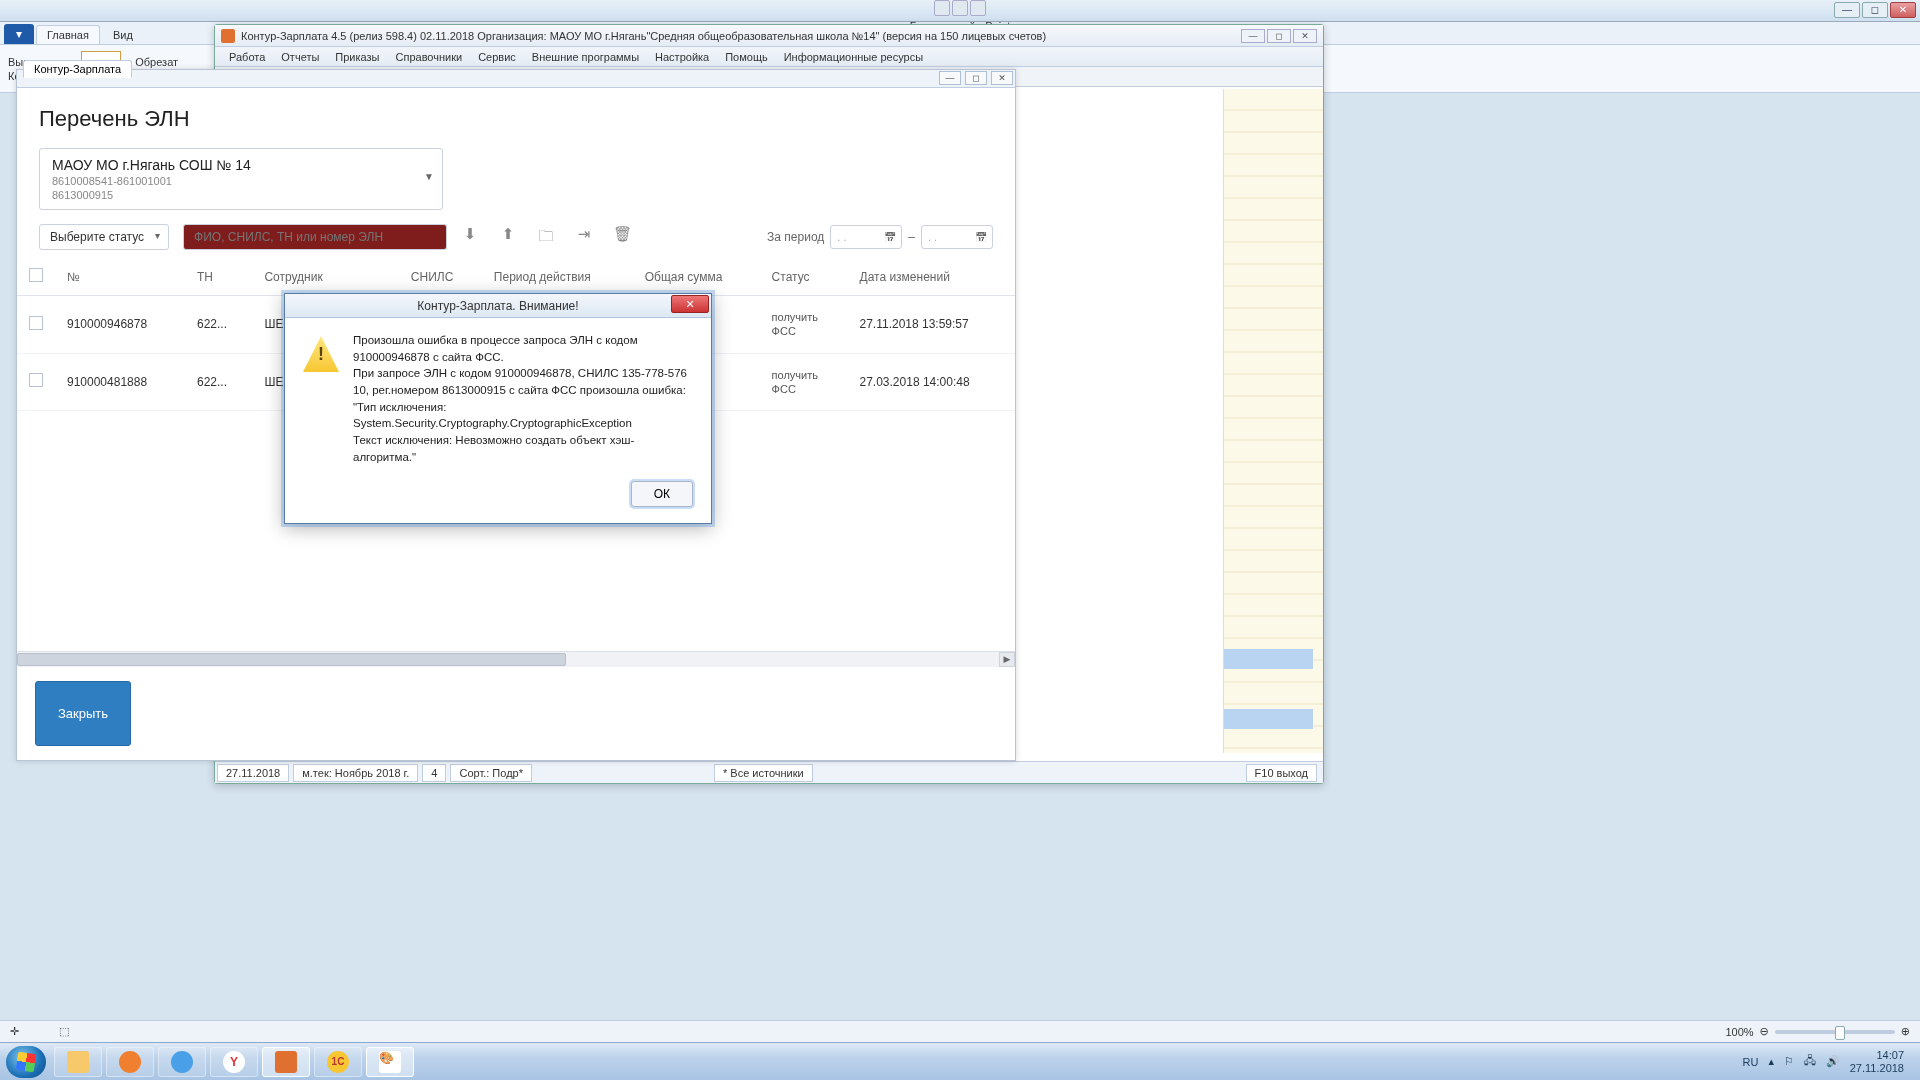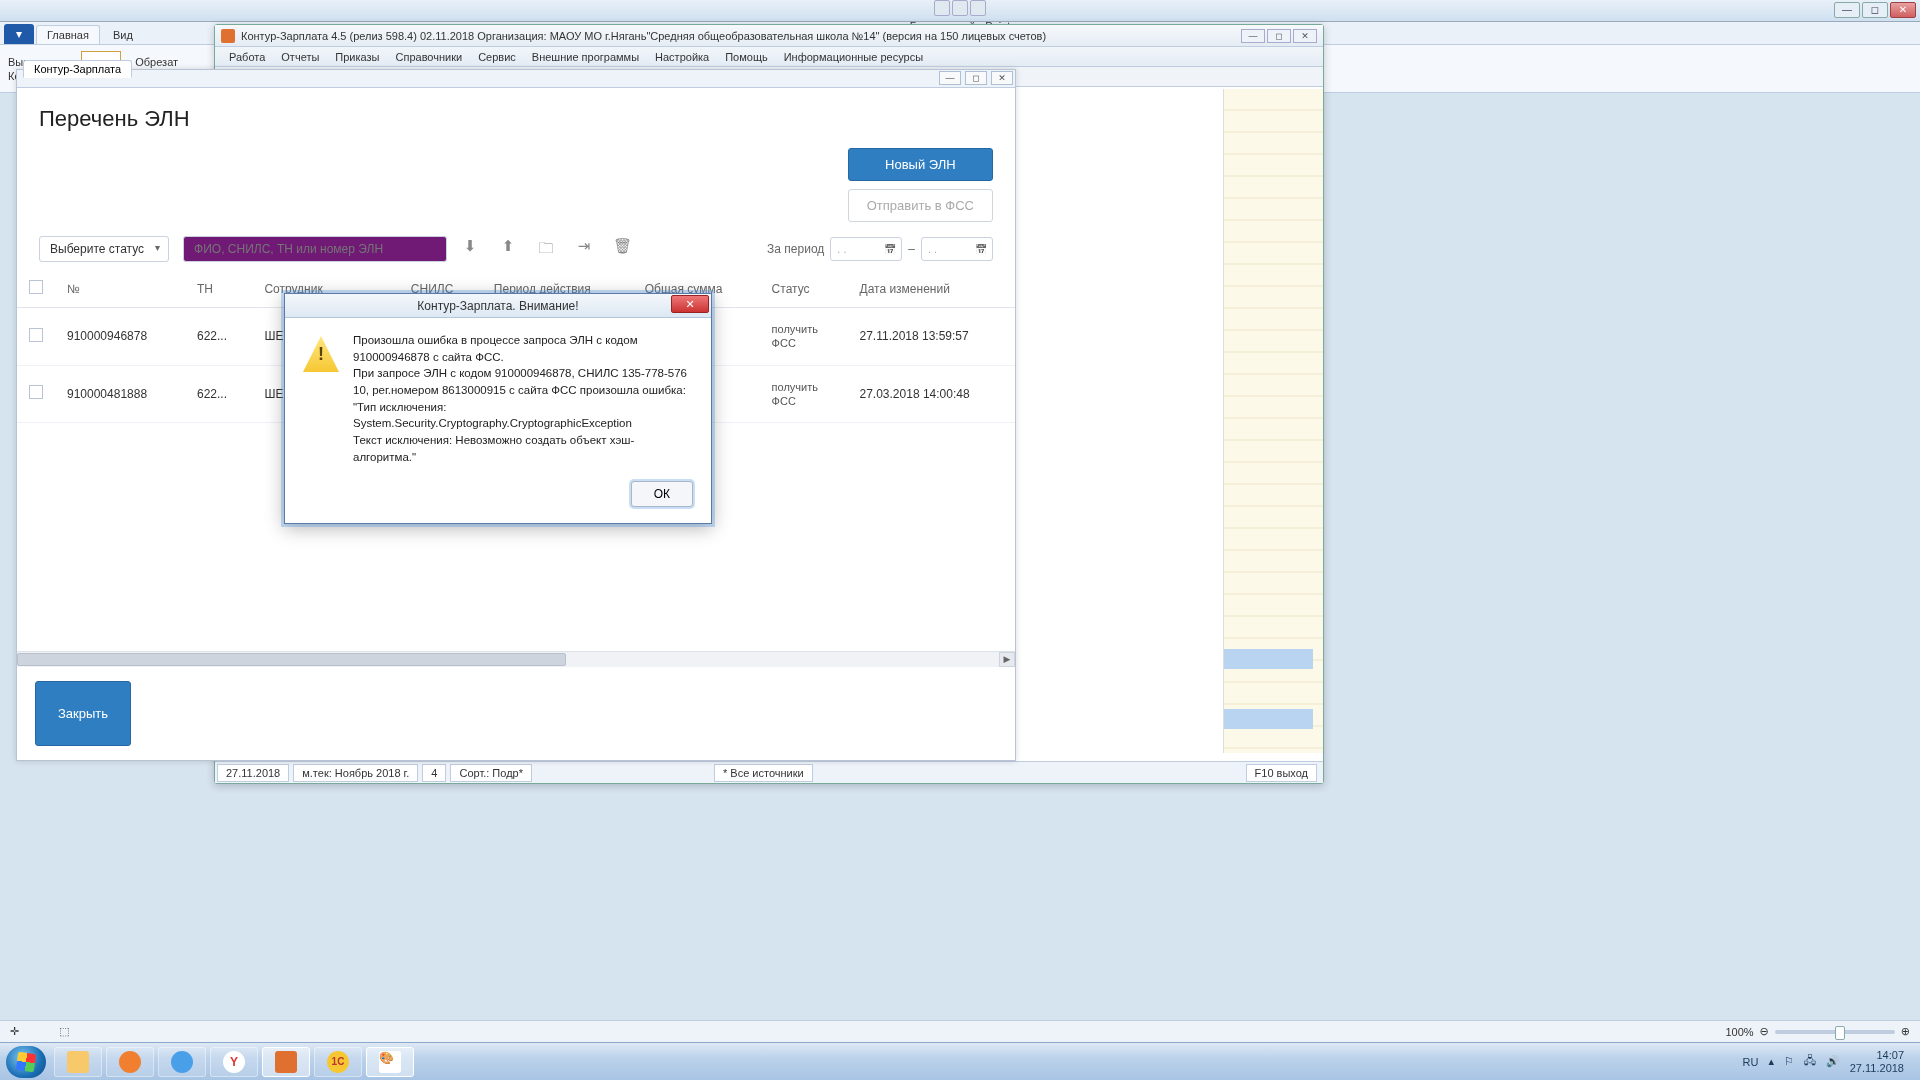--- a/index.html
+++ b/index.html
@@ -38,21 +38,21 @@
 .org-box { width:404px; border:1px solid #c9d2de; border-radius:3px; padding:8px 12px; position:relative; }
 .org-box .name { font-size:14px; color:#222; }
 .org-box .sub { font-size:11px; color:#888; margin-top:2px; }
 .org-box .dd { position:absolute; right:8px; top:22px; color:#666; font-size:10px; }
 .btns-col { margin-left:auto; display:flex; flex-direction:column; gap:8px; }
 .btn-primary { background:#2f7ec2; color:#fff; border:1px solid #2568a3; padding:8px 22px; font-size:13px; border-radius:3px; text-align:center; }
 .btn-secondary { background:#fff; color:#aaa; border:1px solid #d0d6de; padding:8px 18px; font-size:13px; border-radius:3px; text-align:center; }
 .filter-row { display:flex; align-items:center; padding:8px 22px; gap:14px; }
 .status-dd { border:1px solid #c9d2de; border-radius:3px; padding:5px 24px 5px 10px; font-size:12px; color:#333; position:relative; background:#fff; }
 .status-dd::after { content:"▾"; position:absolute; right:8px; color:#666; font-size:10px; }
-.search-box { width:264px; border:1px solid #c9d2de; border-radius:3px; padding:5px 10px; font-size:12px; color:#aaa; background:#701a75; }
+.search-box { width:264px; border:1px solid #c9d2de; border-radius:3px; padding:5px 10px; font-size:12px; color:#aaa; background:#7f1d1d; }
 .tool-icons { display:flex; gap:20px; color:#888; font-size:15px; }
 .tool-icons span { width:18px; text-align:center; }
 .period { margin-left:auto; display:flex; align-items:center; gap:6px; font-size:12px; color:#666; }
 .period .dbox { border:1px solid #c9d2de; border-radius:3px; width:72px; height:24px; display:flex; align-items:center; padding:0 6px; font-size:11px; color:#aaa; position:relative; }
 .period .dbox::after { content:"📅"; position:absolute; right:4px; font-size:10px; filter:grayscale(1); }
 
 .table-wrap { flex:1; overflow:hidden; position:relative; }
 table.eln { width:100%; border-collapse:collapse; font-size:12px; color:#333; }
 table.eln th { text-align:left; font-weight:400; color:#666; padding:10px 12px; border-bottom:1px solid #e0e4ea; }
 table.eln td { padding:14px 12px; border-bottom:1px solid #eef1f5; }
@@ -199,23 +199,25 @@
   <div style="position:absolute;left:6px;top:-10px;background:#fff;border:1px solid #c0cde0;border-bottom:1px solid #fff;padding:2px 10px;font-size:11px;border-radius:3px 3px 0 0;">Контур-Зарплата</div>
   <div class="eln-wintabs">
     <span>—</span>
     <span>◻</span>
     <span>✕</span>
   </div>
   <div class="eln-header">
       <h1>Перечень ЭЛН</h1>
     </div>
   <div class="eln-org-row">
-    <div class="btns-col">
-      <div class="btn-primary">Новый ЭЛН</div>
-      <div class="btn-secondary">Отправить в ФСС</div>
+    <div class="org-box">
+      <div class="name">МАОУ МО г.Нягань СОШ № 14</div>
+      <div class="sub">8610008541-861001001</div>
+      <div class="sub">8613000915</div>
+      <div class="dd">▼</div>
     </div>
   </div>
   <div class="filter-row">
     <div class="status-dd">Выберите статус</div>
     <input class="search-box" placeholder="ФИО, СНИЛС, ТН или номер ЭЛН" style="">
     <div class="tool-icons">
       <span>⬇</span>
       <span>⬆</span>
       <span>🗀</span>
       <span>⇥</span>

